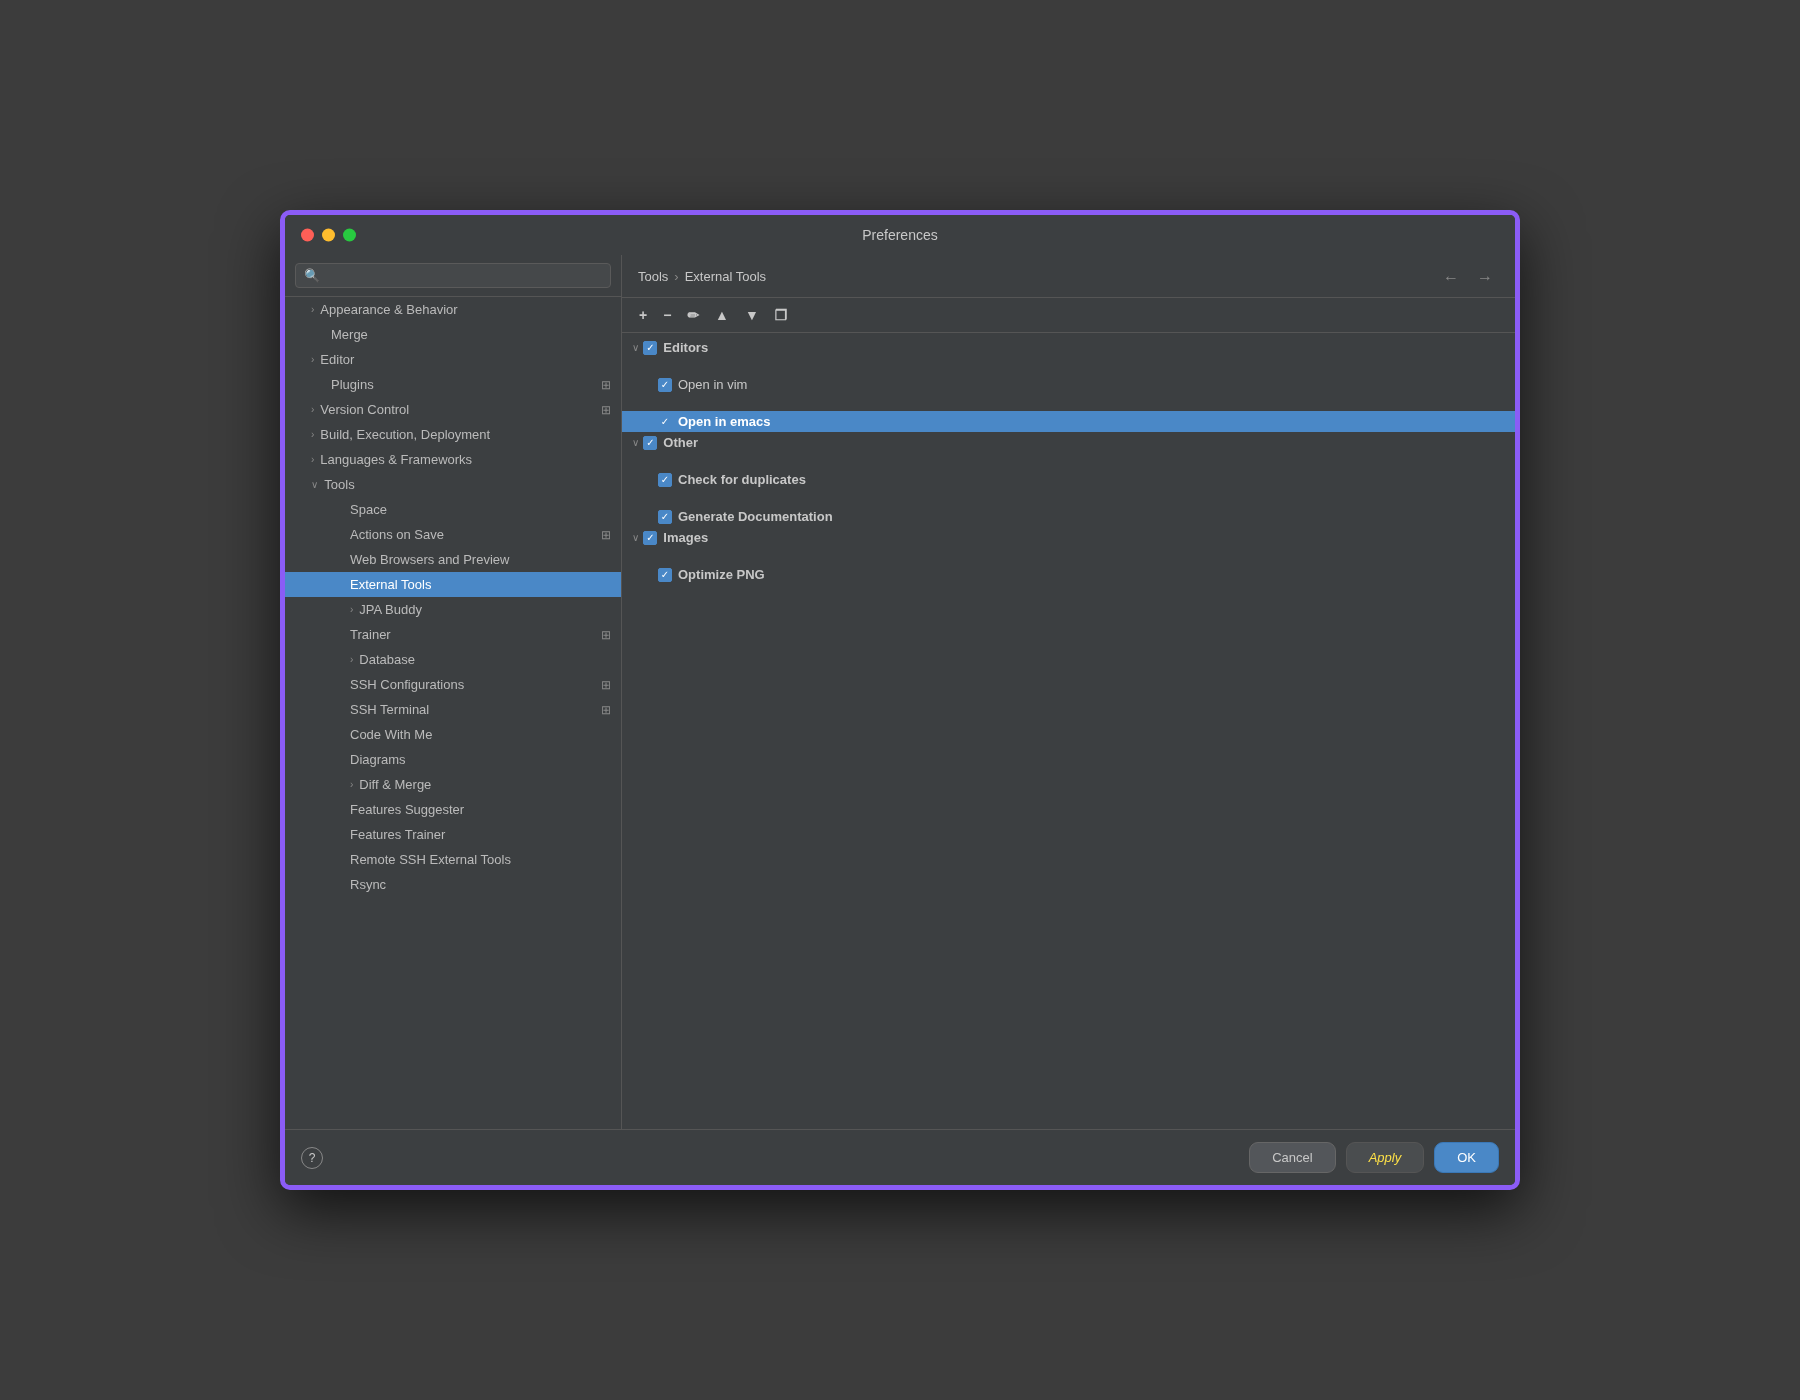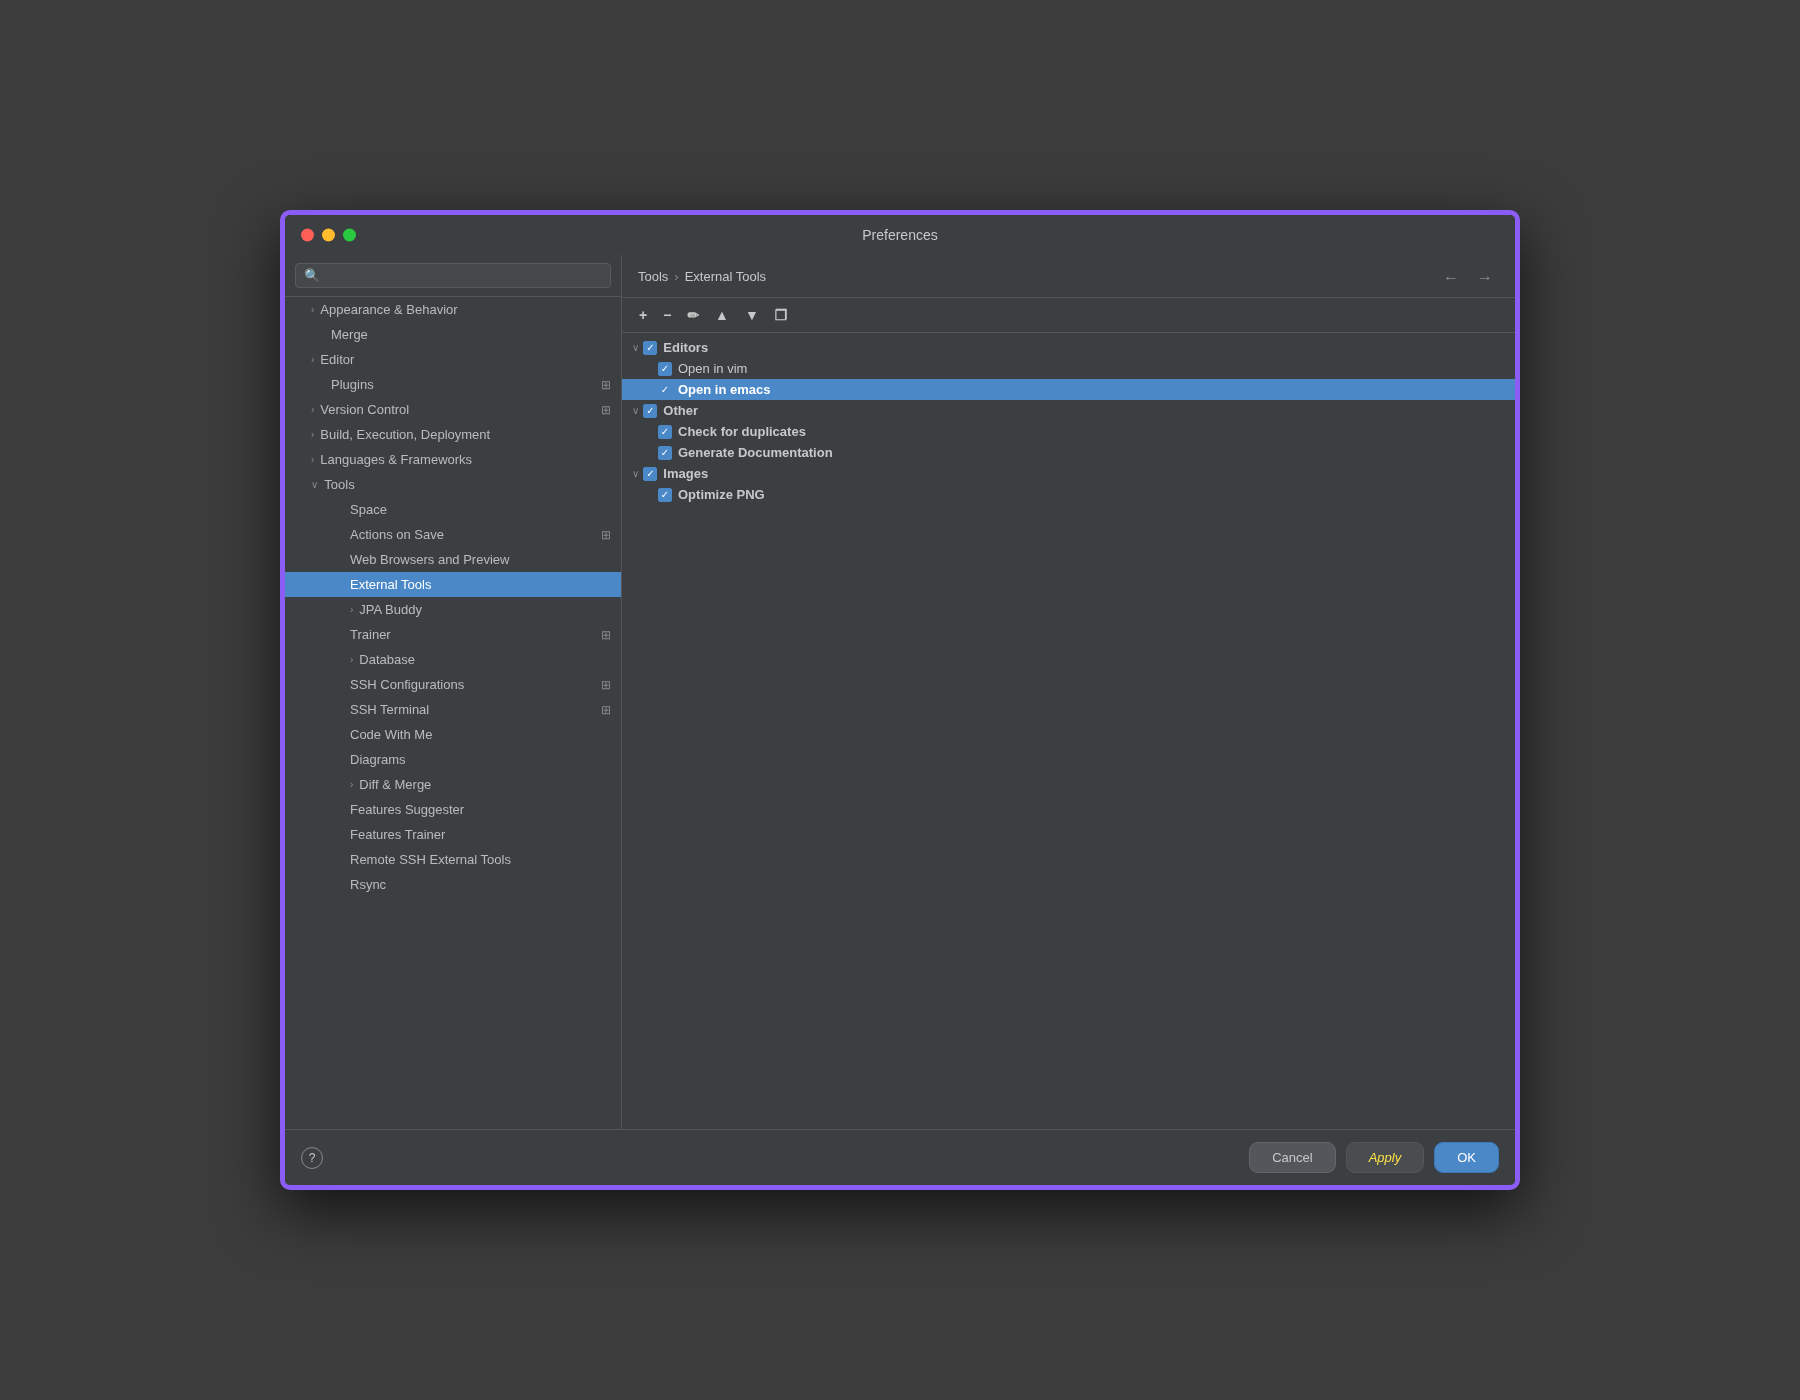--- a/index.html
+++ b/index.html
@@ -206,21 +206,21 @@
     .tree-label {
       font-size: 13px;
     }
     .tree-label.bold { font-weight: 600; }
     .tree-label.bold-highlighted {
       font-weight: 700;
       color: #ffffff;
       text-align: right;
     }
     .tree-indent-0 { padding-left: 10px; }
-    .tree-indent-1 { padding-left: 36px; }
+    .tree-indent-1 { padding-left: 36px; margin-top: 16px; }
     .footer {
       display: flex;
       align-items: center;
       justify-content: space-between;
       padding: 12px 16px;
       border-top: 1px solid #555;
       background: #3c3f41;
       flex-shrink: 0;
     }
     .footer-left {}

